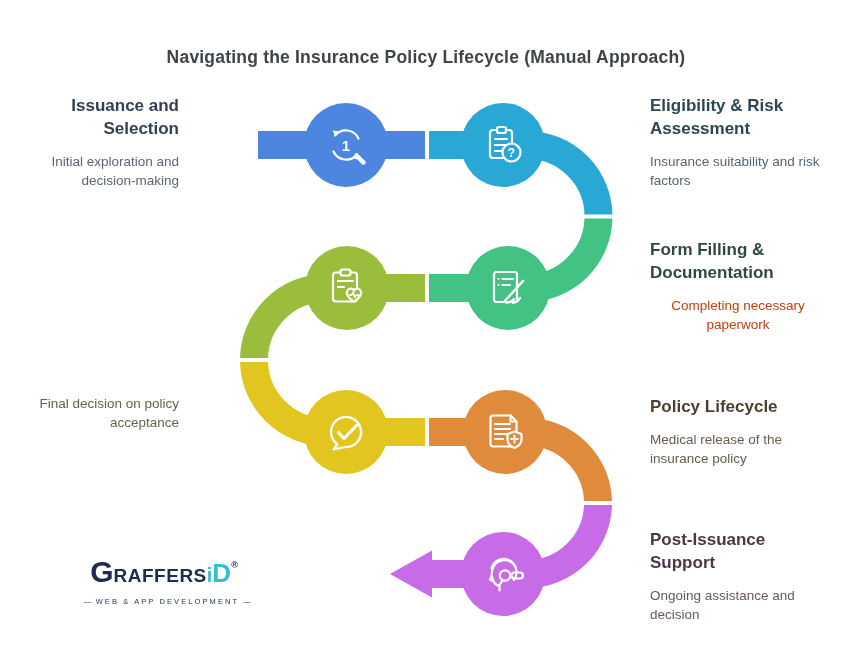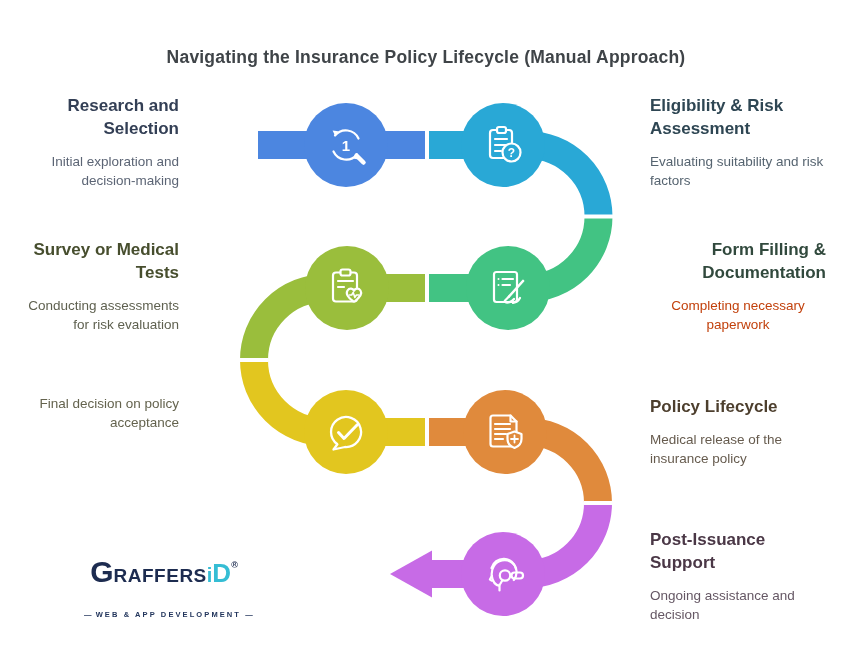--- a/index.html
+++ b/index.html
@@ -18,21 +18,21 @@
   .step-heading { font-size:17px; font-weight:bold; line-height:23px; margin:0 0 13px 0; }
   .step-desc { font-size:13.5px; line-height:18.5px; margin:0; }
   .logo { position:absolute; left:84px; top:551px; width:160px; text-align:center; }
   .logo-row { white-space:nowrap; line-height:28px; }
   .logo-g      { font-size:30px; font-weight:800; color:#1d2c50; }
   .logo-rest   { font-size:19px; font-weight:800; color:#1d2c50; letter-spacing:0.5px; }
   .logo-i      { font-size:20px; font-weight:800; color:#35bdd4; }
   .logo-d      { font-size:26px; font-weight:800; color:#35bdd4; }
   .logo-reg    { font-size:9px;  font-weight:bold; color:#1d2c50; vertical-align:14px; }
   .logo-tagline {
-    margin-top:19px; font-size:7.5px; font-weight:bold; color:#22355c;
+    margin-top:6px; font-size:7.5px; font-weight:normal; color:#22355c;
     letter-spacing:2.1px; white-space:nowrap;
   }
   .logo-tagline .dash { letter-spacing:0; color:#22355c; }
   svg text { font-family:"Liberation Sans", sans-serif; }
 </style>
 </head>
 <body>
 
 <div class="canvas">
 
@@ -124,36 +124,32 @@
       <path d="M -11.2 2 l -1.9 3.6 l 2.1 1.1"></path>
       <path d="M -11.5 -6 A 12.6 12.6 0 0 1 13 -5"></path>
       <circle cx="2" cy="1.5" r="5.2"></circle>
       <rect x="8.5" y="-1.5" width="11.5" height="6" rx="3"></rect>
       <path d="M -0.5 6 L -2.5 9.5"></path>
       <circle cx="-3.4" cy="10.7" r="1.3" fill="#fff" stroke="none"></circle>
     </g>
   </svg>
 
   <div class="step-block left" style="top:94px">
-    <p class="step-heading" style="color: rgb(51, 63, 85);">Research and Selection</p>
+    <p class="step-heading" style="color: rgb(51, 63, 85);">Issuance and Selection</p>
     <p class="step-desc" style="color: rgb(92, 101, 117);">Initial exploration and decision-making</p>
   </div>
 
   <div class="step-block right" style="top:94px">
     <p class="step-heading" style="color: rgb(46, 70, 83);">Eligibility &amp; Risk Assessment</p>
-    <p class="step-desc" style="color: rgb(86, 100, 112);">Evaluating suitability and risk factors</p>
+    <p class="step-desc" style="color: rgb(86, 100, 112);">Insurance suitability and risk factors</p>
   </div>
 
-  <div class="step-block left" style="top:238px">
-    <p class="step-heading" style="color: rgb(71, 78, 46);">Survey or Medical Tests</p>
-    <p class="step-desc" style="color: rgb(95, 97, 80);">Conducting assessments for risk evaluation</p>
-  </div>
 
   <div class="step-block right" style="top:238px">
-    <p class="step-heading" style="color: rgb(49, 73, 61); text-align: right;">Form Filling &amp; Documentation</p>
+    <p class="step-heading" style="color: rgb(49, 73, 61);">Form Filling &amp; Documentation</p>
     <p class="step-desc" style="color: #c2410c; text-align: center;">Completing necessary paperwork</p>
   </div>
 
   <div class="step-block left" style="top:395px">
     <p class="step-desc" style="color: rgb(100, 99, 78);">Final decision on policy acceptance</p>
   </div>
 
   <div class="step-block right" style="top:395px">
     <p class="step-heading" style="color: rgb(77, 63, 46);">Policy Lifecycle</p>
     <p class="step-desc" style="color: rgb(102, 91, 78);">Medical release of the insurance policy</p>

